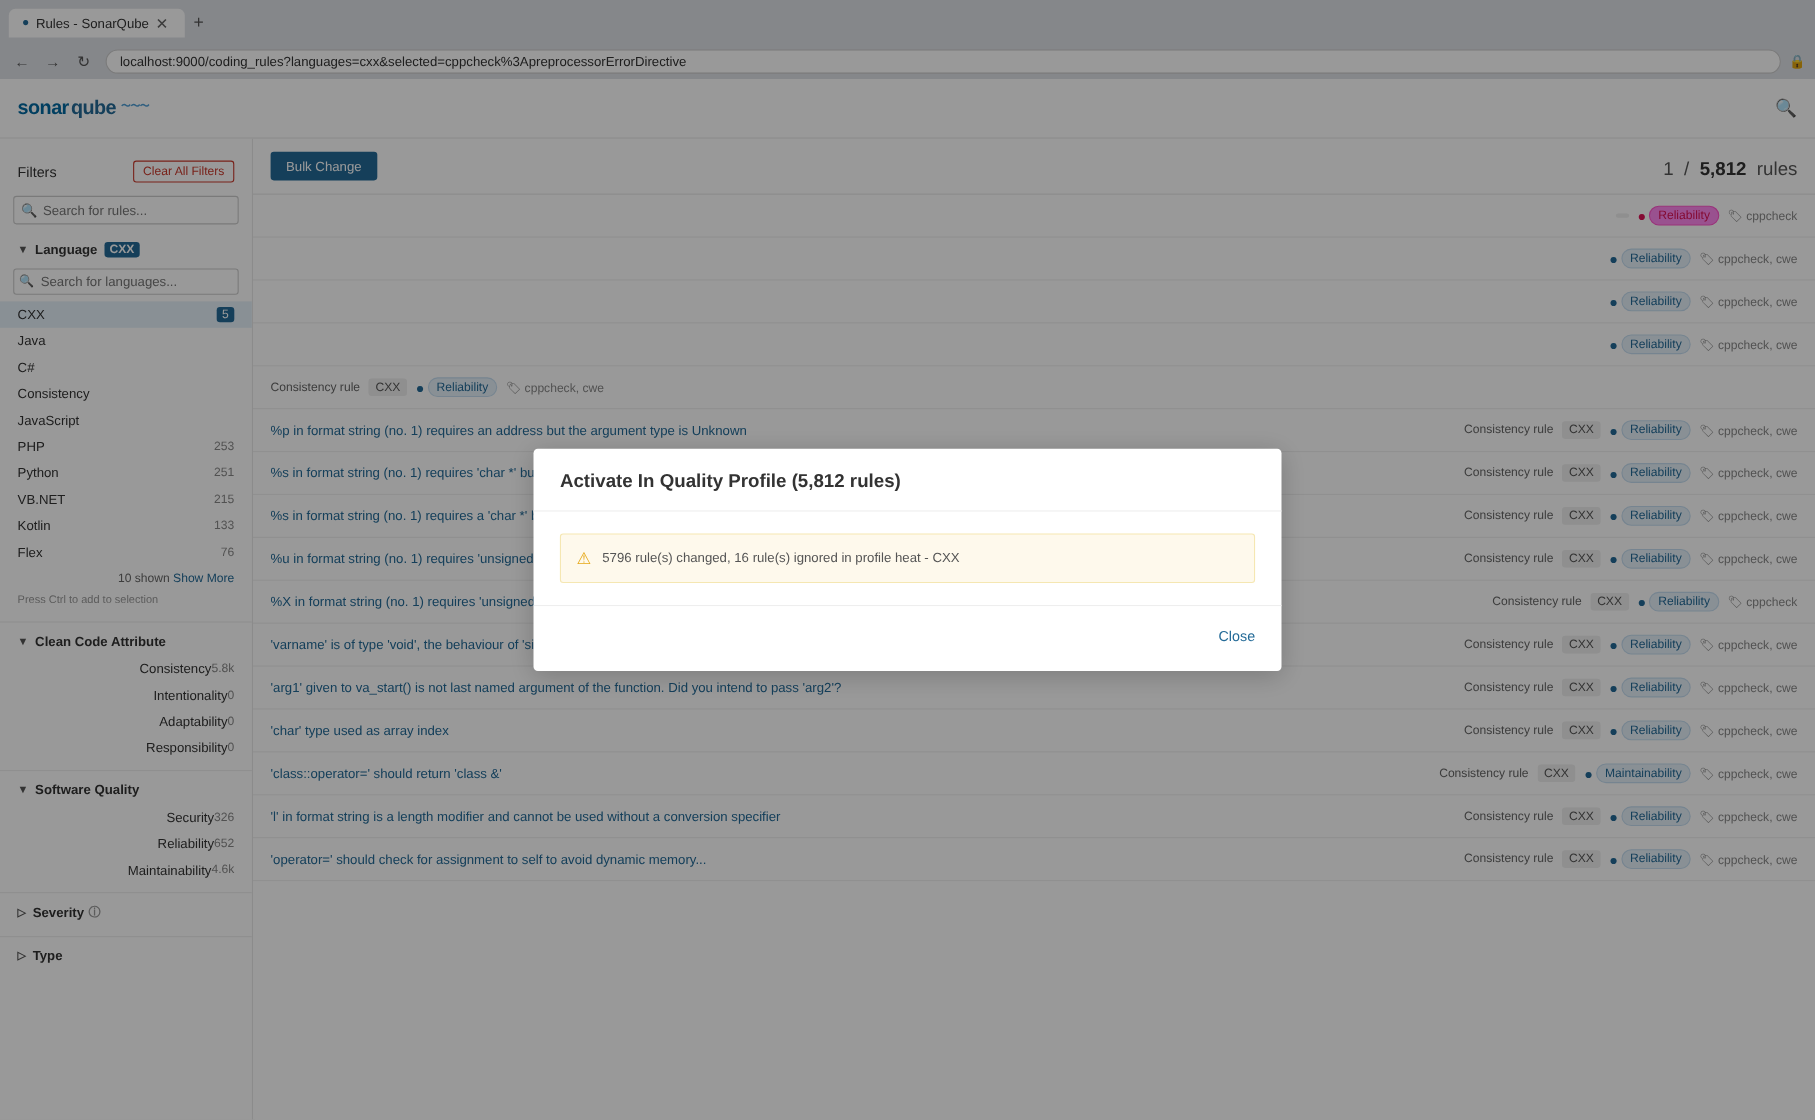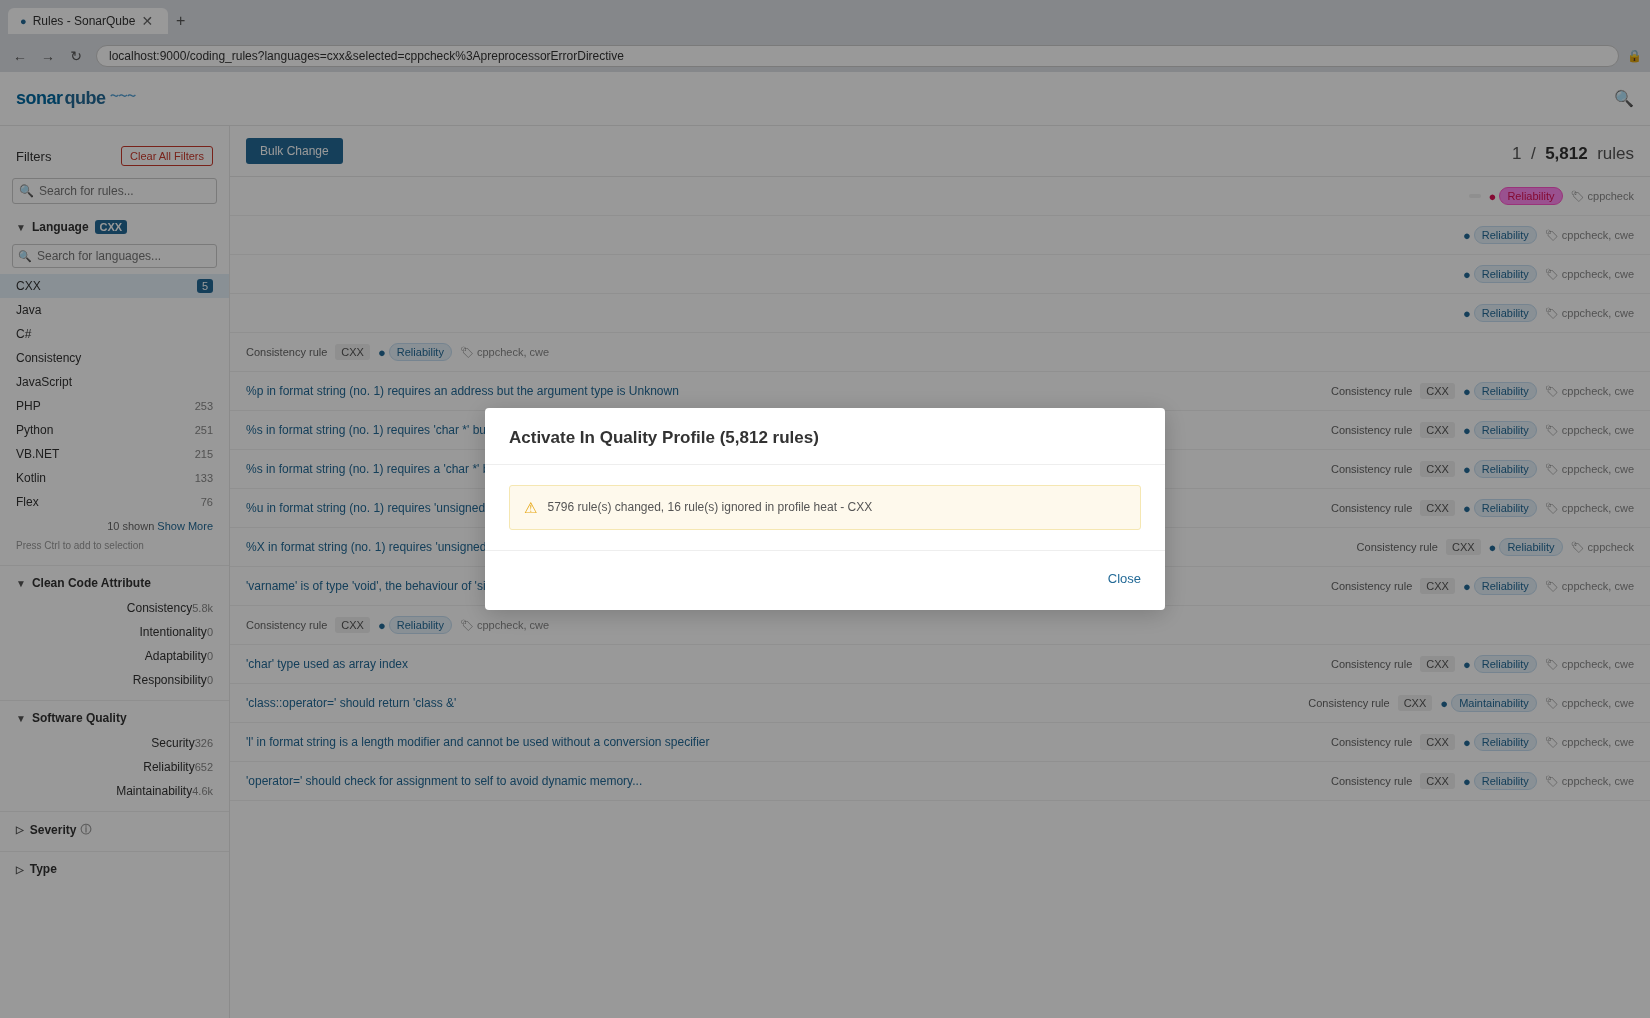--- a/index.html
+++ b/index.html
@@ -433,20 +433,21 @@
             <span class="rule-lang">CXX</span>
             <span class="rule-reliability">
               <span style="color:#236a97;font-size:13px;">●</span>
               <span class="reliability-badge blue">Reliability</span>
             </span>
             <span style="font-size:11px;color:#888;">🏷 cppcheck, cwe</span>
           </div>
         </div>
 
         <div class="rule-item">
+          <span class="rule-title">'arg1' given to va_start() is not last named argument of the function. Did you intend to pass 'arg2'?</span>
           <div class="rule-meta">
             <span class="rule-type">Consistency rule</span>
             <span class="rule-lang">CXX</span>
             <span class="rule-reliability">
               <span style="color:#236a97;font-size:13px;">●</span>
               <span class="reliability-badge blue">Reliability</span>
             </span>
             <span style="font-size:11px;color:#888;">🏷 cppcheck, cwe</span>
           </div>
         </div>

